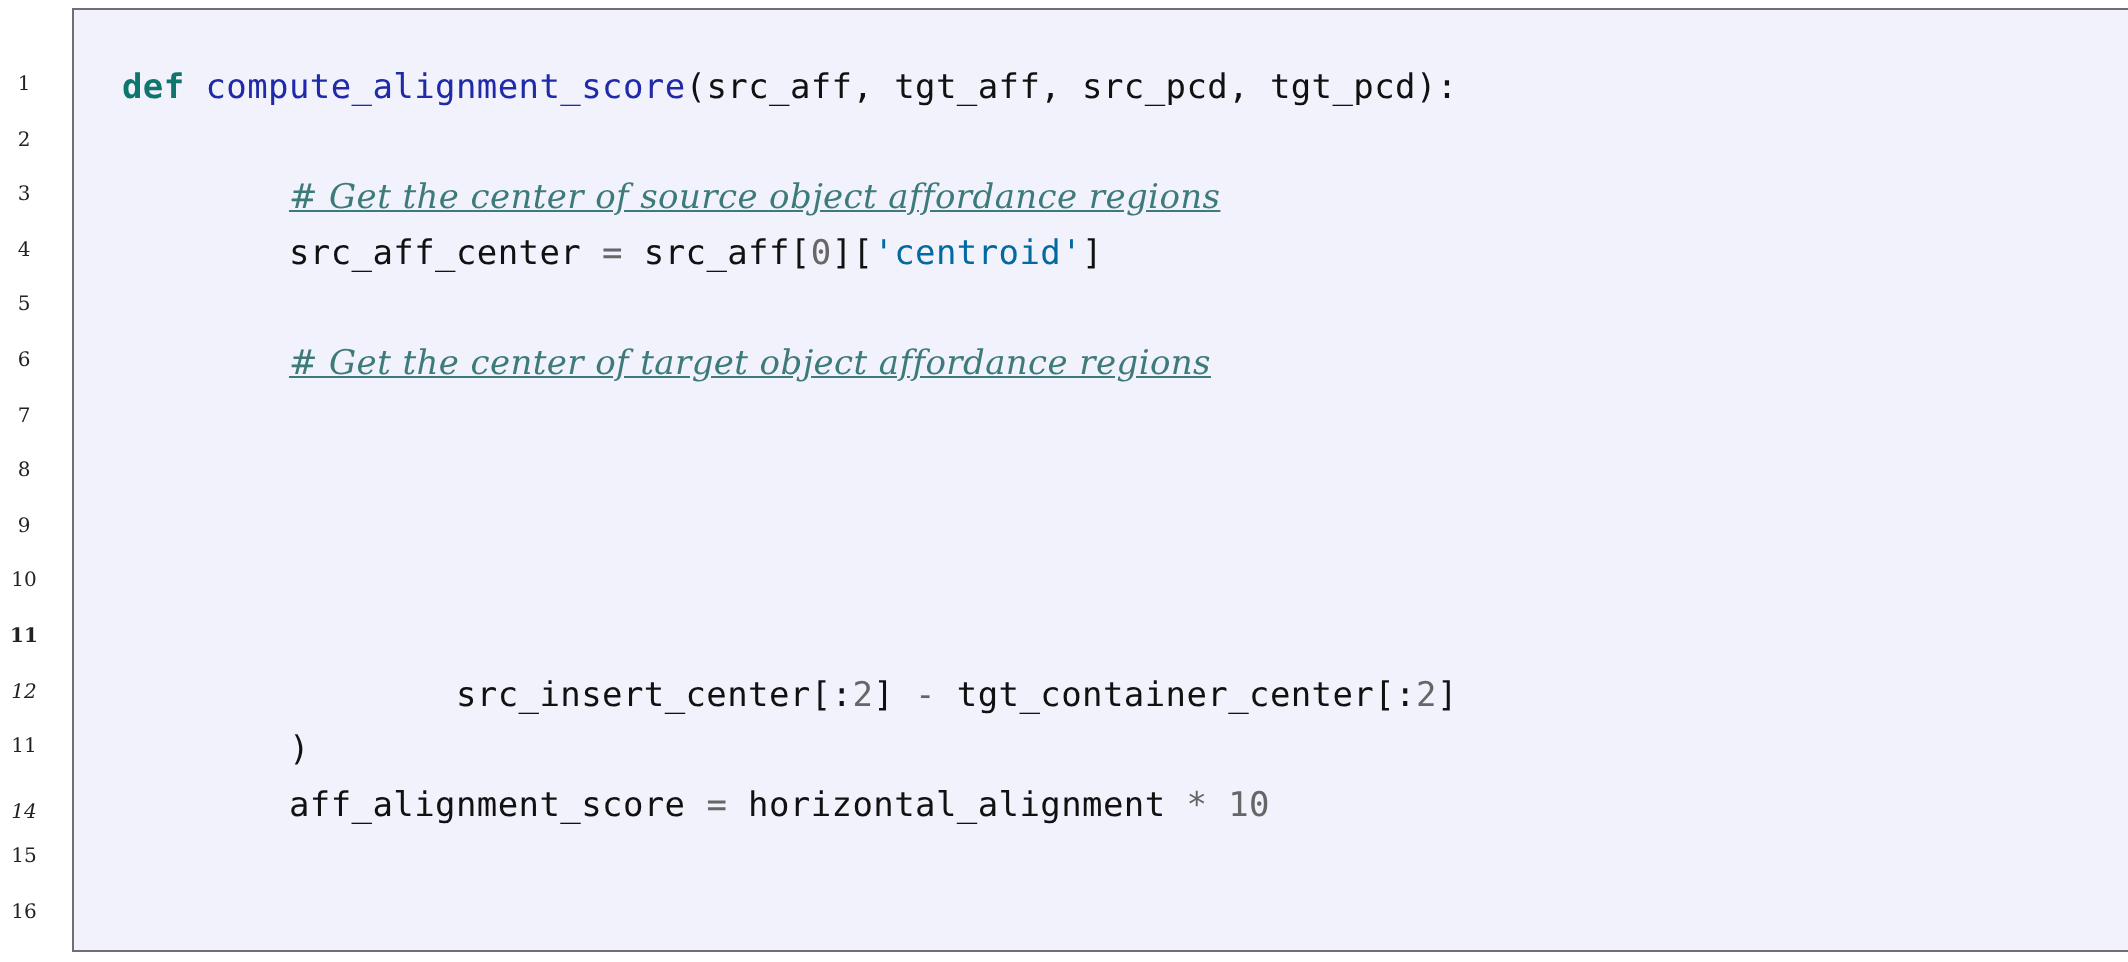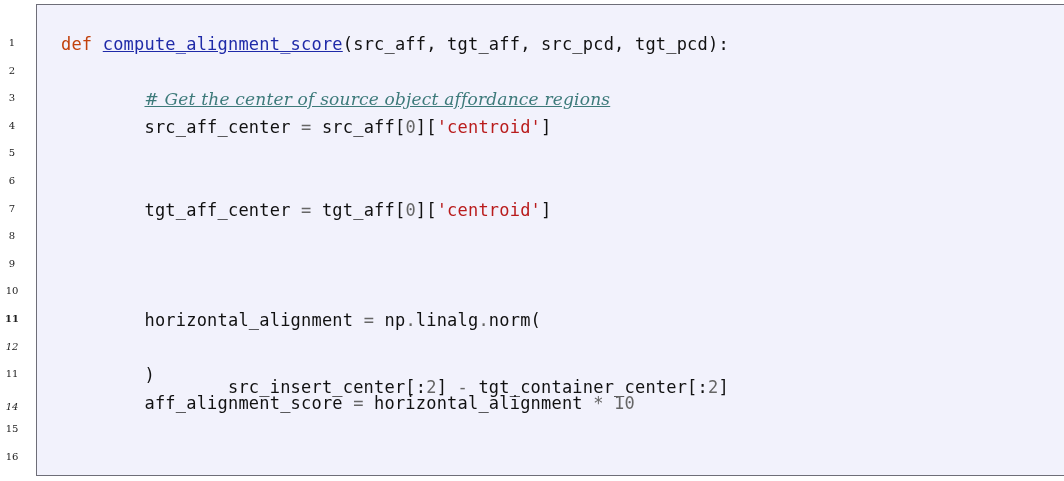--- a/index.html
+++ b/index.html
@@ -21,24 +21,24 @@
     position: absolute; left: 36px; top: 4px; width: 1040px; height: 472px;
     background: #f2f2fc;
     border: 1.5px solid #6e6e78;
     border-right: none;
     box-sizing: border-box;
   }
   .line {
     position: absolute; left: 24px; white-space: pre;
     font-size: 17px; color: #111; letter-spacing: 0.2px;
   }
-  .kw { color: #c2410c; }
-  .fn { color: #1f2aa8; text-decoration: underline; }
+  .kw { color: #0f766e; font-weight: bold; }
+  .fn { color: #1f2aa8; }
   .cm { color: #3d7a7a; font-style: italic; font-family: "DejaVu Serif", "Liberation Serif", serif; font-size: 17px; text-decoration: underline; }
-  .st { color: #b91c1c; }
+  .st { color: #0369a1; }
   .num { color: #666; }
   .op { color: #666; }
 </style>
 </head>
 <body>
 
 <div class="gutter" id="gutter">
     <div class="lineno" style="top: 37px;">1</div>
     <div class="lineno" style="top: 64.6px;">2</div>
     <div class="lineno" style="top: 92.2px;">3</div>
@@ -56,20 +56,19 @@
     <div class="lineno" style="top: 423.4px;">15</div>
     <div class="lineno" style="top: 451px;">16</div>
   </div>
 
 <div class="codebox" id="codebox">
     <div class="line" style="top: 29px;"><span class="kw">def</span><span> </span><span class="fn">compute_alignment_score</span><span>(src_aff, tgt_aff, src_pcd, tgt_pcd):</span></div>
     <div class="line" style="top: 56.6px;"></div>
     <div class="line" style="top: 84.2px;">        <span class="cm"># Get the center of source object affordance regions</span></div>
     <div class="line" style="top: 111.8px;">        <span>src_aff_center </span><span class="op">=</span><span> src_aff[</span><span class="num">0</span><span>][</span><span class="st">'centroid'</span><span>]</span></div>
     <div class="line" style="top: 139.4px;"></div>
-    <div class="line" style="top: 194.6px;">        <span>tgt_aff_center </span><span class="op">=</span><span> tgt_aff[</span><span class="num">0</span><span>][</span><span class="st">'centroid'</span><span>]</span></div>
+    <div class="line" style="top: 167px;">        <span class="cm"># Get the center of target object affordance regions</span></div>
     <div class="line" style="top: 222.2px;"></div>
-    <div class="line" style="top: 305px;">        <span>horizontal_alignment </span><span class="op">=</span><span> np</span><span class="op">.</span><span>linalg</span><span class="op">.</span><span>norm(</span></div>
-    <div class="line" style="top: 332.6px; margin-top: 39px;">                <span>src_insert_center[:</span><span class="num">2</span><span>] </span><span class="op">-</span><span> tgt_container_center[:</span><span class="num">2</span><span>]</span></div>
+    <div class="line" style="top: 332.6px;">                <span>src_insert_center[:</span><span class="num">2</span><span>] </span><span class="op">-</span><span> tgt_container_center[:</span><span class="num">2</span><span>]</span></div>
     <div class="line" style="top: 360.2px;">        <span>)</span></div>
     <div class="line" style="top: 387.8px;">        <span>aff_alignment_score </span><span class="op">=</span><span> horizontal_alignment </span><span class="op">*</span><span> </span><span class="num">10</span></div>
     <div class="line" style="top: 415.4px;"></div>
   </div>
 
 </body></html>

